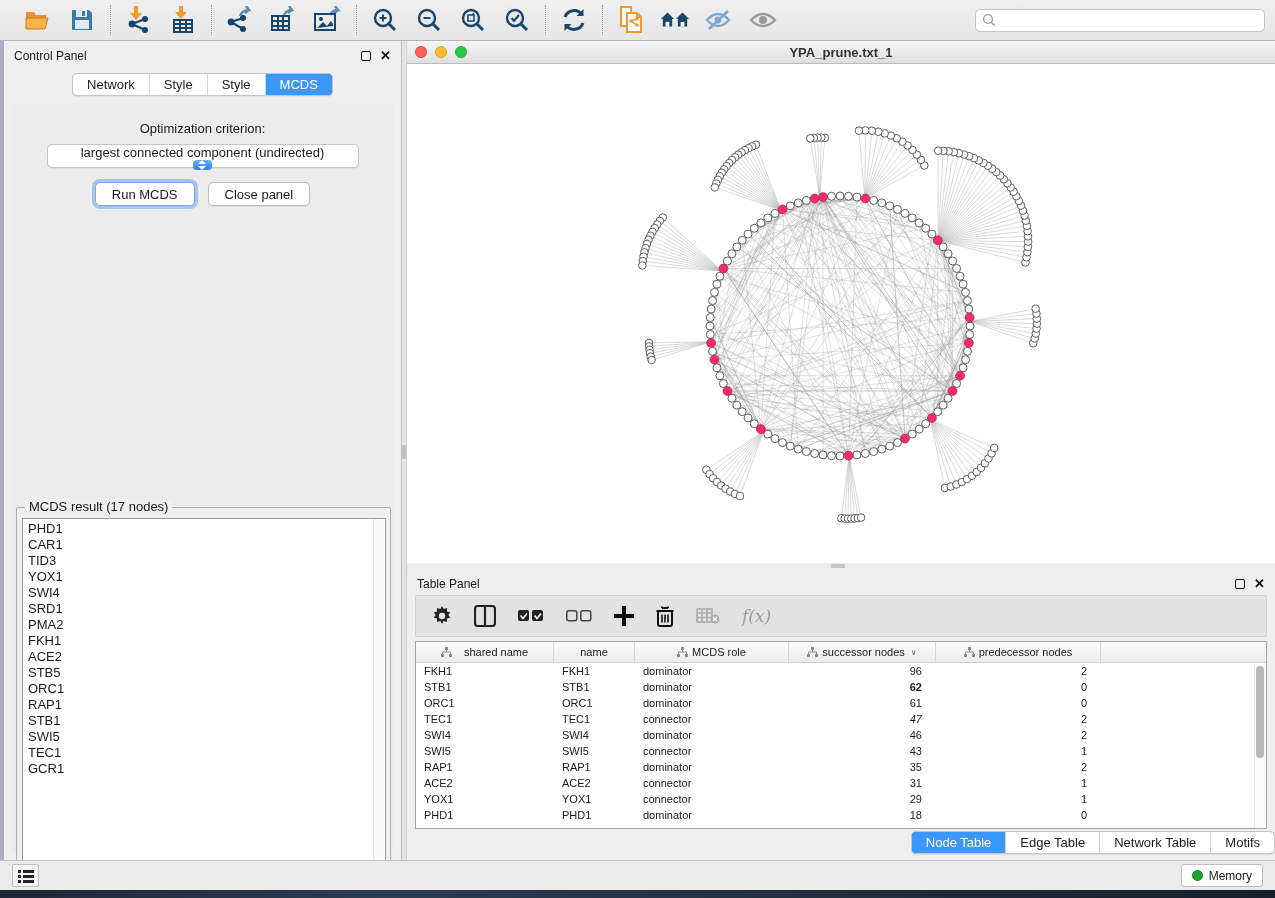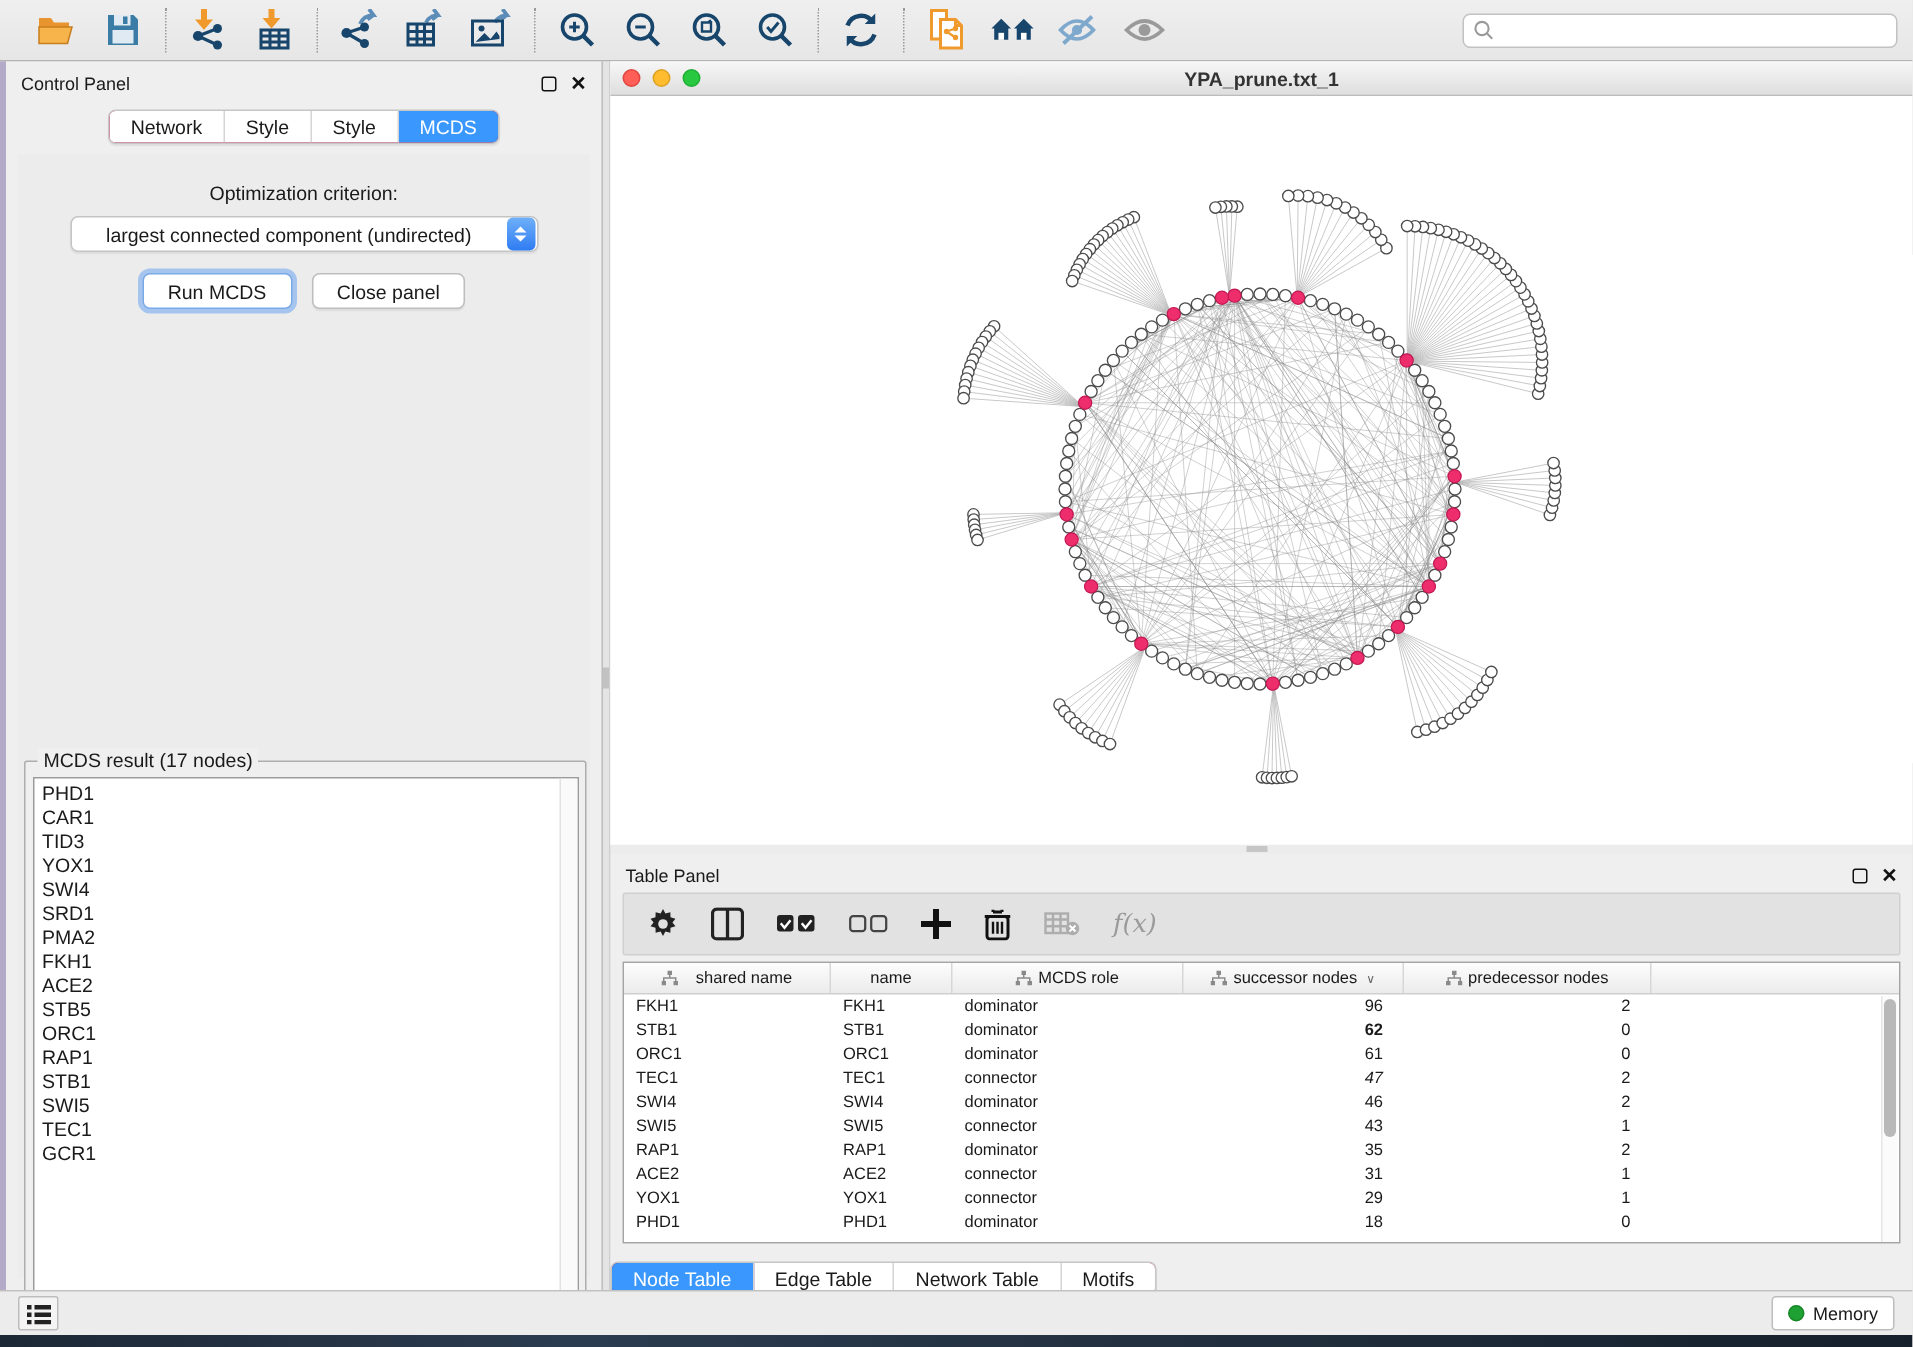--- a/index.html
+++ b/index.html
@@ -37,21 +37,21 @@
   .seg-control { display:flex; border:1px solid #c6c6c6; border-radius:5px; background:#be185d; overflow:hidden;
     box-shadow:0 1px 1px rgba(0,0,0,.08); }
   .seg { padding:3px 14px; font-size:13px; border-right:1px solid #d4d4d4; cursor:pointer; background:#fff; color:#1a1a1a; }
   .seg:last-child { border-right:none; }
   .seg.active { background:#3a97fd; color:#fff; }
 
   #cp-body { position:absolute; left:8px; top:62px; width:381px; height:749px; background:#ececec; }
   #opt-label { text-align:center; font-size:13px; margin-top:18px; }
   #criterion-select { margin:8px auto 0; width:312px; height:24px; background:#fff;
     border:1px solid #c4c4c4; border-radius:5px; display:flex; align-items:center; cursor:pointer;
-    box-shadow:0 1px 1px rgba(0,0,0,.06); }
+    box-shadow:0 1px 1px rgba(0,0,0,.06);flex-direction:column; }
   #criterion-select .sel-text { flex:1; text-align:center; font-size:13px; }
   .sel-stepper { width:19px; height:22px; border-radius:4px; margin-right:1px;
     background:linear-gradient(#6fb0f8,#2f7cf3); display:flex; flex-direction:column;
     align-items:center; justify-content:center; gap:2px; }
   .chev-up { width:0; height:0; border-left:4px solid transparent; border-right:4px solid transparent; border-bottom:4px solid #fff; }
   .chev-dn { width:0; height:0; border-left:4px solid transparent; border-right:4px solid transparent; border-top:4px solid #fff; }
 
   #cp-buttons { display:flex; justify-content:center; gap:13px; margin-top:14px; }
   .mac-btn { height:24px; padding:0 16px; background:#fff; border:1px solid #bdbdbd; border-radius:5px;
     font-size:13px; font-family:"Liberation Sans", sans-serif; cursor:pointer; color:#1a1a1a;
@@ -102,21 +102,21 @@
   .nt-col { display:flex; align-items:center; justify-content:center; gap:4px; font-size:11px;
     border-right:1px solid #d7d7d7; height:100%; cursor:pointer; position:relative; }
   .nt-col .sort-chev { font-size:8px; color:#666; margin-left:2px; }
   .nt-rows { font-size:11px; }
   .nt-row { display:flex; height:16px; line-height:16px; cursor:default; }
   .nt-cell { padding:0 8px; overflow:hidden; white-space:nowrap; }
   .nt-cell.num { text-align:right; padding-right:14px; }
   #nt-scroll { position:absolute; right:1px; top:22px; width:11px; height:164px; background:#fbfbfb; border-left:1px solid #e6e6e6; }
   #nt-thumb { position:absolute; left:1px; top:2px; width:8px; height:92px; background:#b9b9b9; border-radius:5px; }
 
-  #tp-tabs { position:absolute; left:0; width:868px; top:272px; display:flex; justify-content:flex-start; }
+  #tp-tabs { position:absolute; left:0; width:868px; top:262px; display:flex; justify-content:flex-end; }
 
   
   #status-bar { position:absolute; left:0; top:860px; width:1275px; height:30px; background:#ececec;
     border-top:1px solid #c2c2c2; display:flex; align-items:center; padding:0 12px; }
   #task-list-btn { width:27px; height:23px; border:1px solid #bdbdbd; background:#f4f4f4; border-radius:2px;
     display:flex; align-items:center; justify-content:center; cursor:pointer; }
   #memory-btn { margin-left:auto; height:23px; border:1px solid #bdbdbd; background:#fff; border-radius:3px;
     display:flex; align-items:center; gap:6px; padding:0 10px; font-size:12px; cursor:pointer; }
   #memory-dot { width:11px; height:11px; border-radius:50%; background:#1fa032; border:1px solid #178527; }
 </style>

